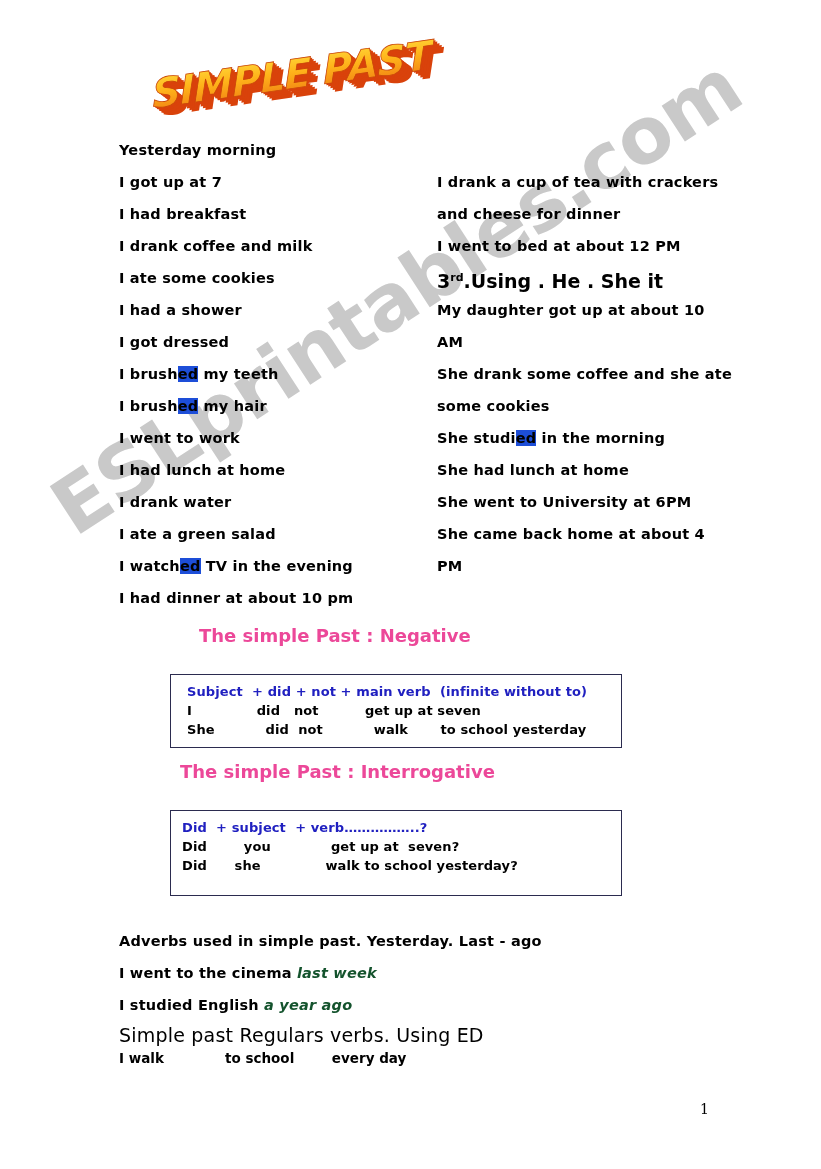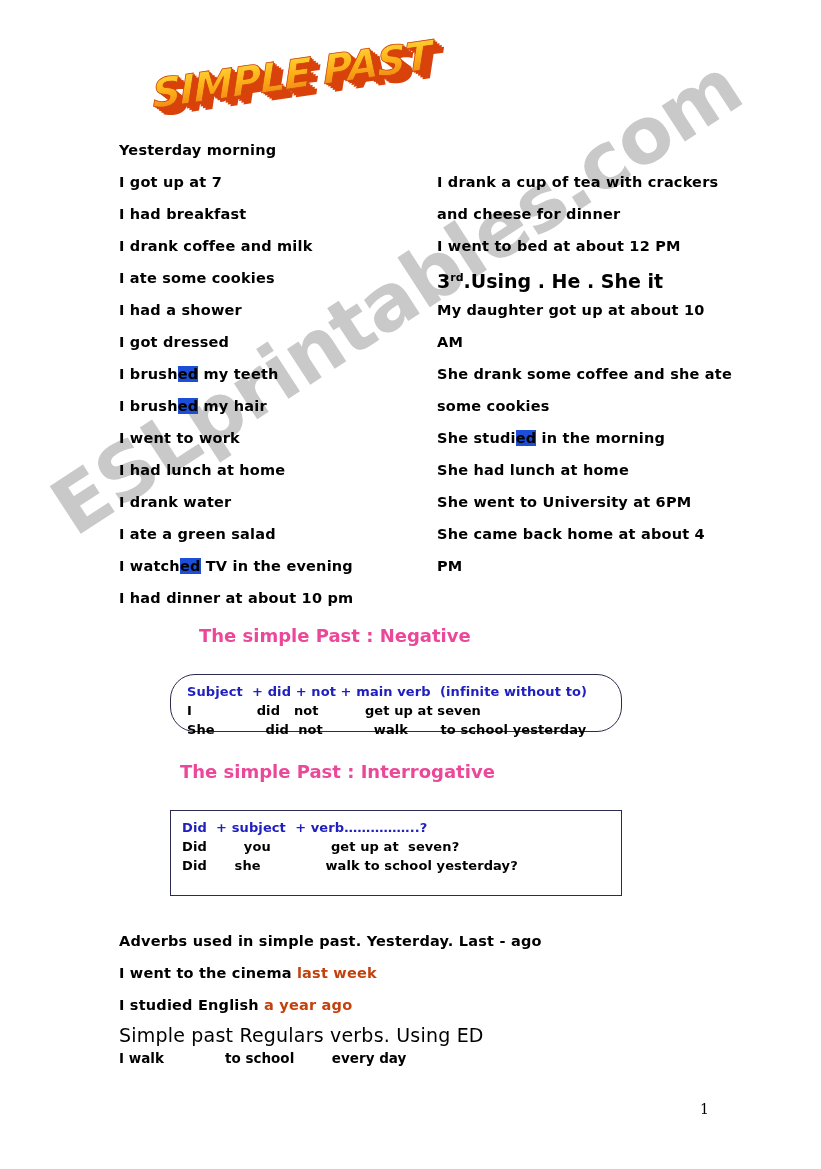--- a/index.html
+++ b/index.html
@@ -93,39 +93,39 @@
 
   
   .gbox {
     position: absolute;
     border: 1.2px solid #2b2b4f;
     background: transparent;
     box-sizing: border-box;
     z-index: 10;
     padding: 7px 0 0 16px;
   }
-  #box-negative      { left: 170px; top: 674px; width: 452px; height: 58px; border-radius: 25px; }
+  #box-negative      { left: 170px; top: 674px; width: 452px; height: 74px; }
   #box-interrogative { left: 170px; top: 810px; width: 452px; height: 86px; padding-left: 11px; }
 
   .grow {
     font-family: "DejaVu Sans", sans-serif;
     font-size: 13px;
     font-weight: 700;
     color: #000;
     line-height: 19px;
     height: 19px;
     white-space: pre;
     letter-spacing: 0.1px;
   }
   .grow.formula { color: #2020c0; }
 
   
   #bottom { left: 119px; top: 925px; width: 620px; }
   #bottom .ln { line-height: 32px; height: 32px; }
-  .blue { color: #c2410c; }
+  .blue { color: #14532d; font-style: italic; }
 
   #regulars-head {
     position: absolute;
     left: 119px;
     top: 1024px;
     font-family: "DejaVu Sans", sans-serif;
     font-size: 19px;
     font-weight: 400;
     color: #000;
     letter-spacing: 0.2px;

